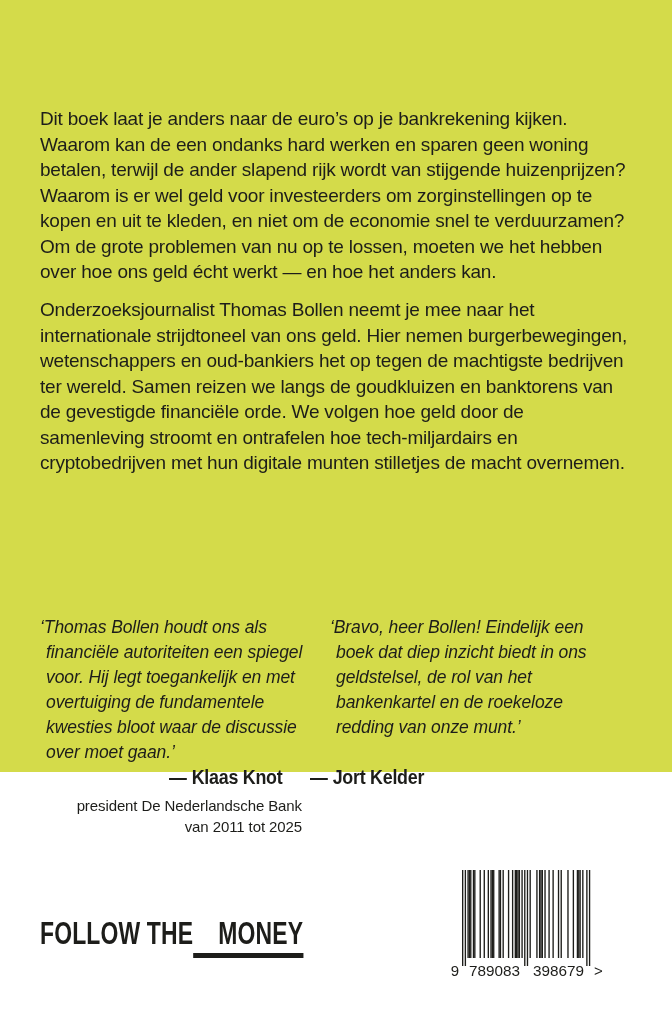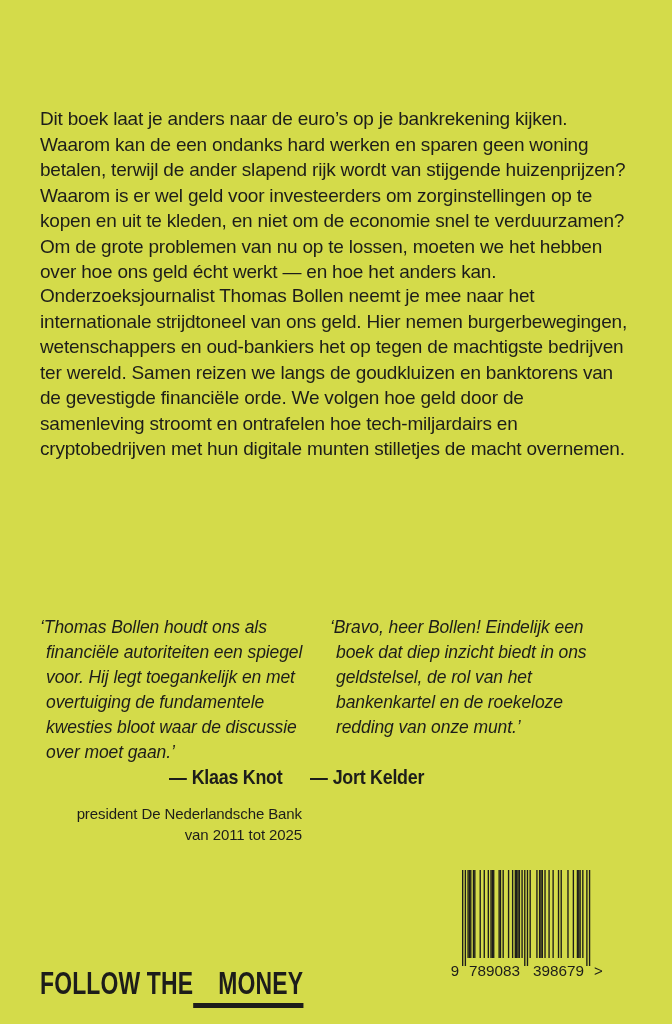--- a/index.html
+++ b/index.html
@@ -3,35 +3,35 @@
 <meta charset="utf-8">
 <style>
   html, body { margin: 0; padding: 0; }
   body {
     width: 672px; height: 1024px;
     font-family: "Liberation Sans", "DejaVu Sans", sans-serif;
     overflow: hidden;
   }
   .page {
     position: relative;
-    width: 672px; height: 1024px;
+    width: 672px; height: 772px;
     background: var(--bg, #d4db4a);
     color: var(--ink, #1d1d1a);
   }
   .para {
     position: absolute;
     left: 40px;
     width: 592px;
     margin: 0;
     font-size: 19px;
     line-height: 25.5px;
     letter-spacing: -0.2px;
   }
   .p1 { top: 106px; }
-  .p2 { top: 283px; }
+  .p2 { top: 297px; }
   .p3 { top: 458px; }
   .p3 em { font-style: italic; }
 
   .quote {
     position: absolute;
     margin: 0;
     font-style: italic;
     font-size: 17.5px;
     line-height: 25px;
     letter-spacing: -0.1px;
@@ -49,28 +49,28 @@
     font-weight: 700;
     font-size: 21px;
     line-height: 22px;
     letter-spacing: -0.3px;
     transform: scaleX(0.85);
     transform-origin: 0 50%;
     white-space: nowrap;
   }
   .author-line .dash { margin-right: 6px; }
   .role {
-    margin: 16px 0 0 17px;
+    margin: 8px 0 0 17px;
     font-size: 15px;
     line-height: 20.5px;
     width: 245px;
     letter-spacing: -0.1px;
   }
 
-  .logo { position: absolute; left: 40px; top: 968px; }
+  .logo { position: absolute; left: 40px; top: 918px; }
   .logo-inner {
     display: inline-block;
     font-weight: 700;
     font-size: 31px;
     line-height: 1;
     letter-spacing: 0.2px;
     white-space: nowrap;
     transform: scaleX(0.74);
     transform-origin: 0 0;
   }

